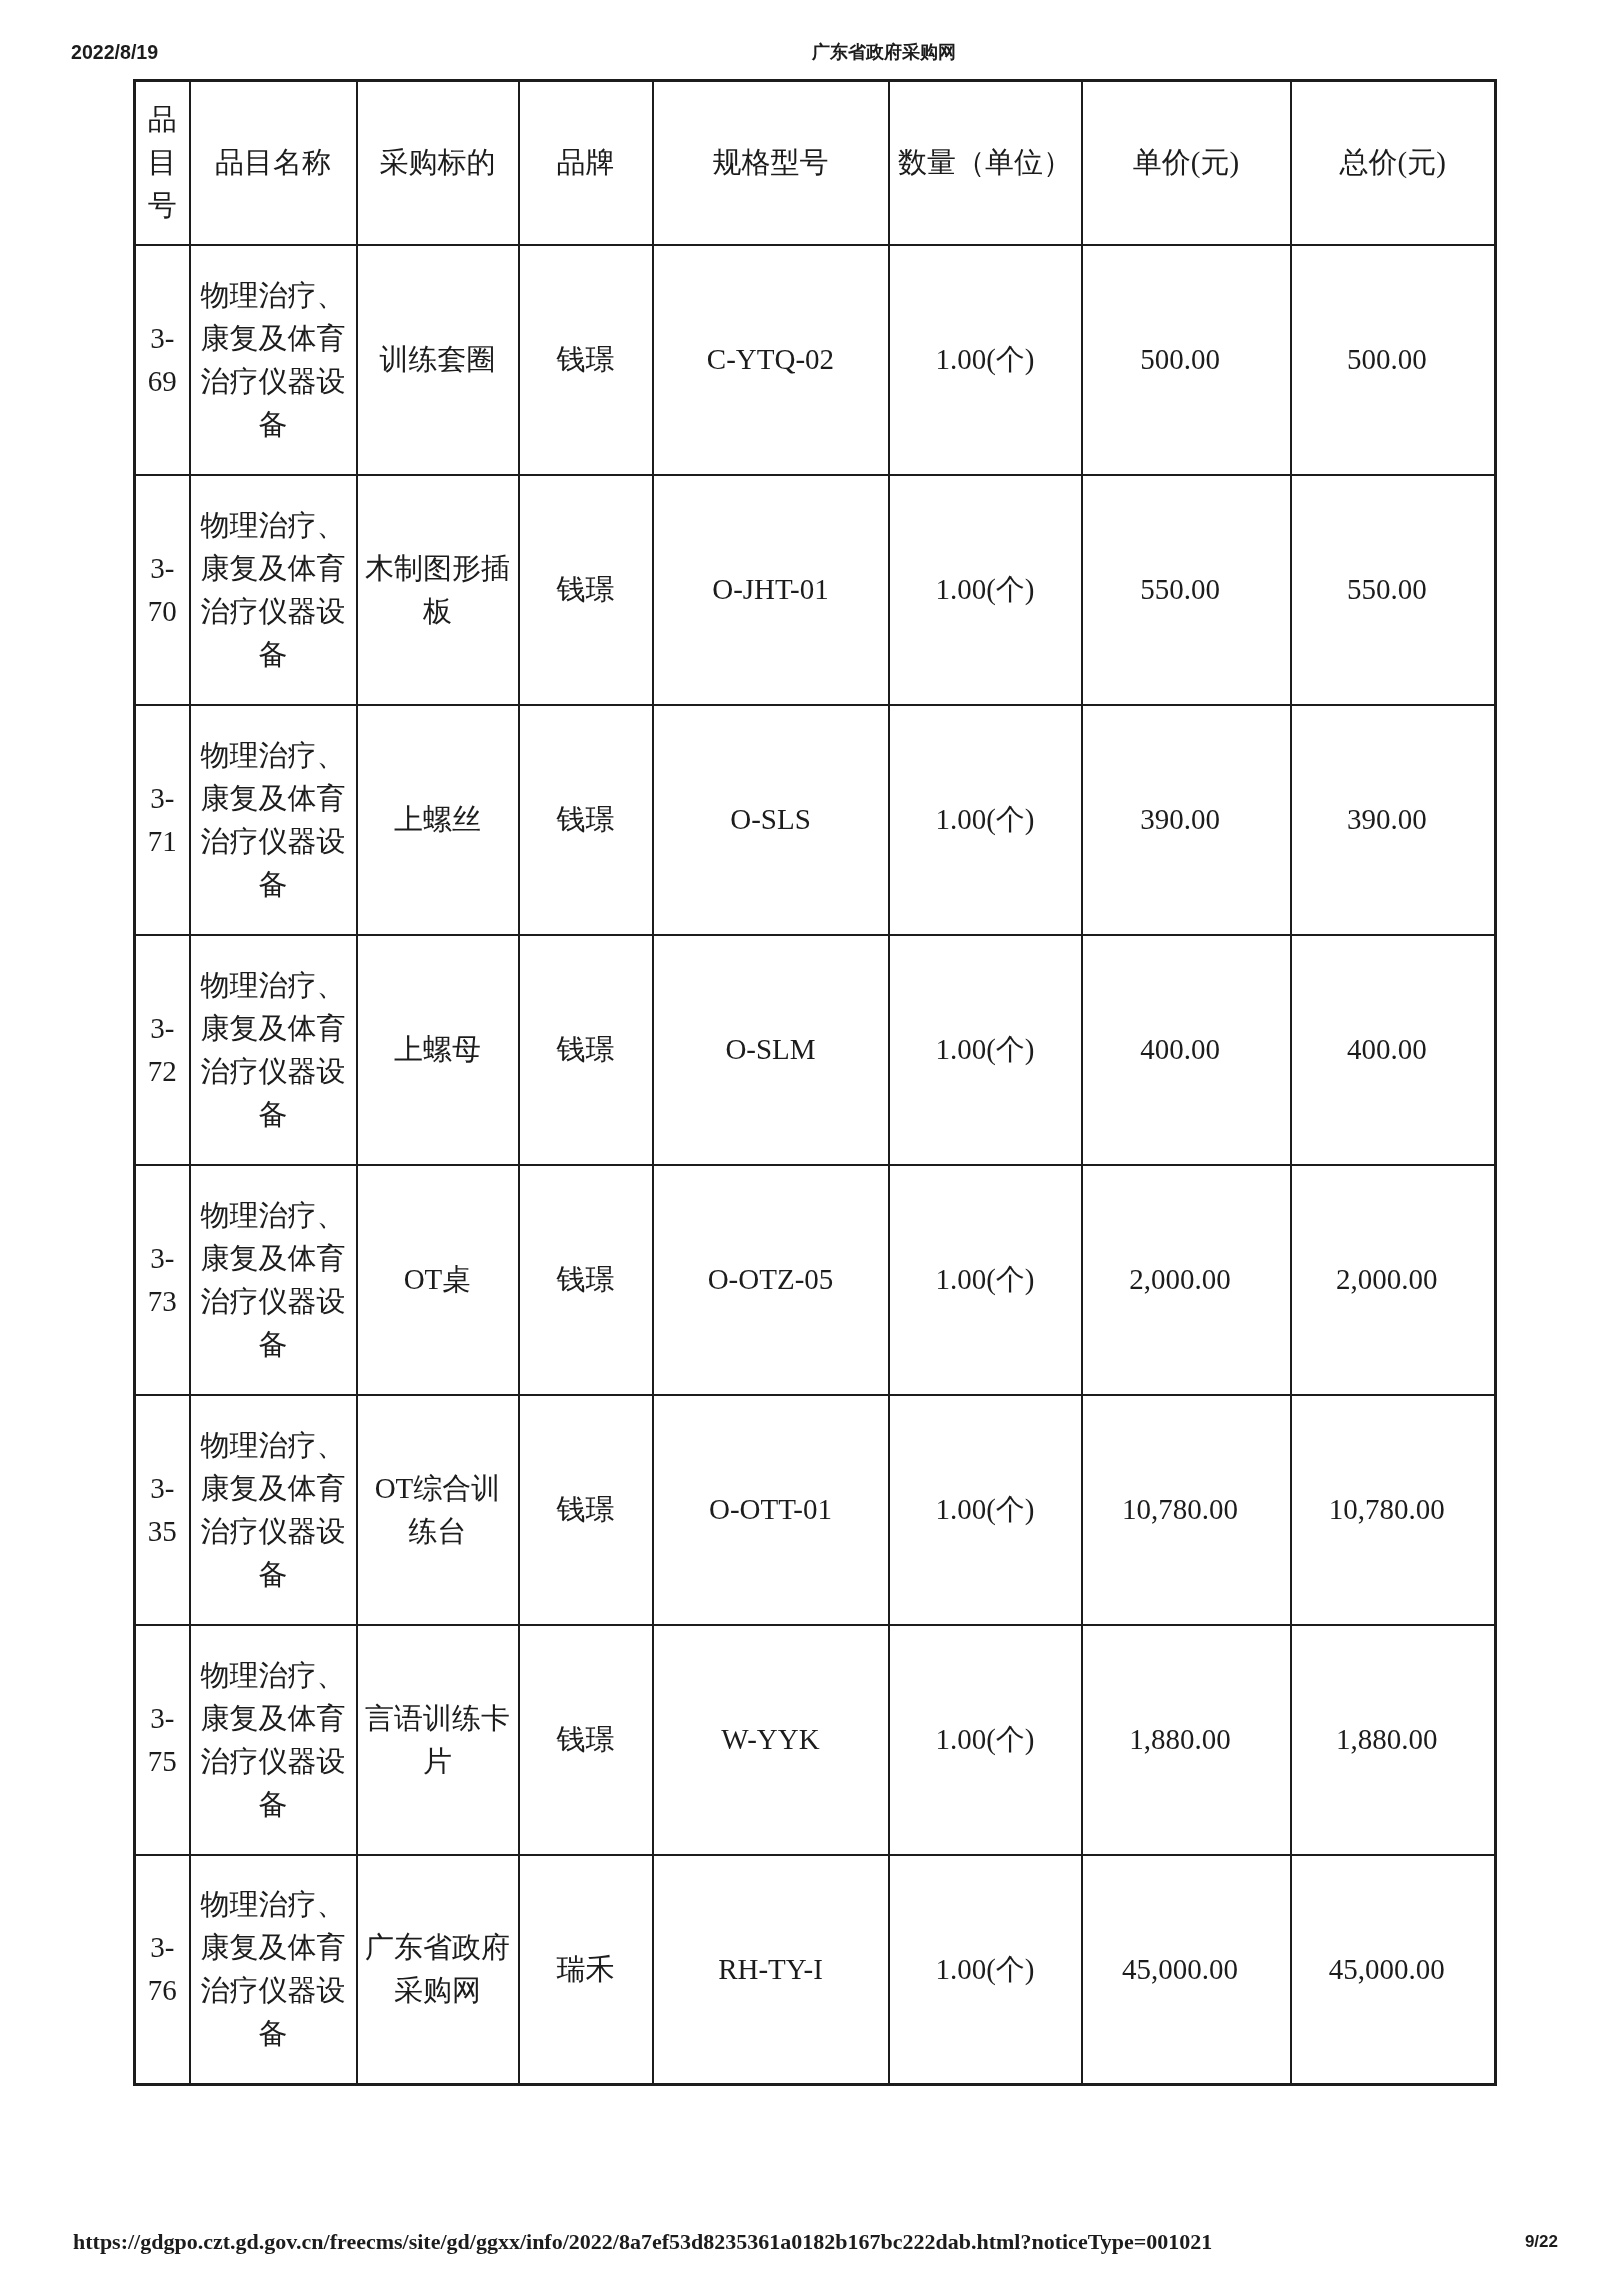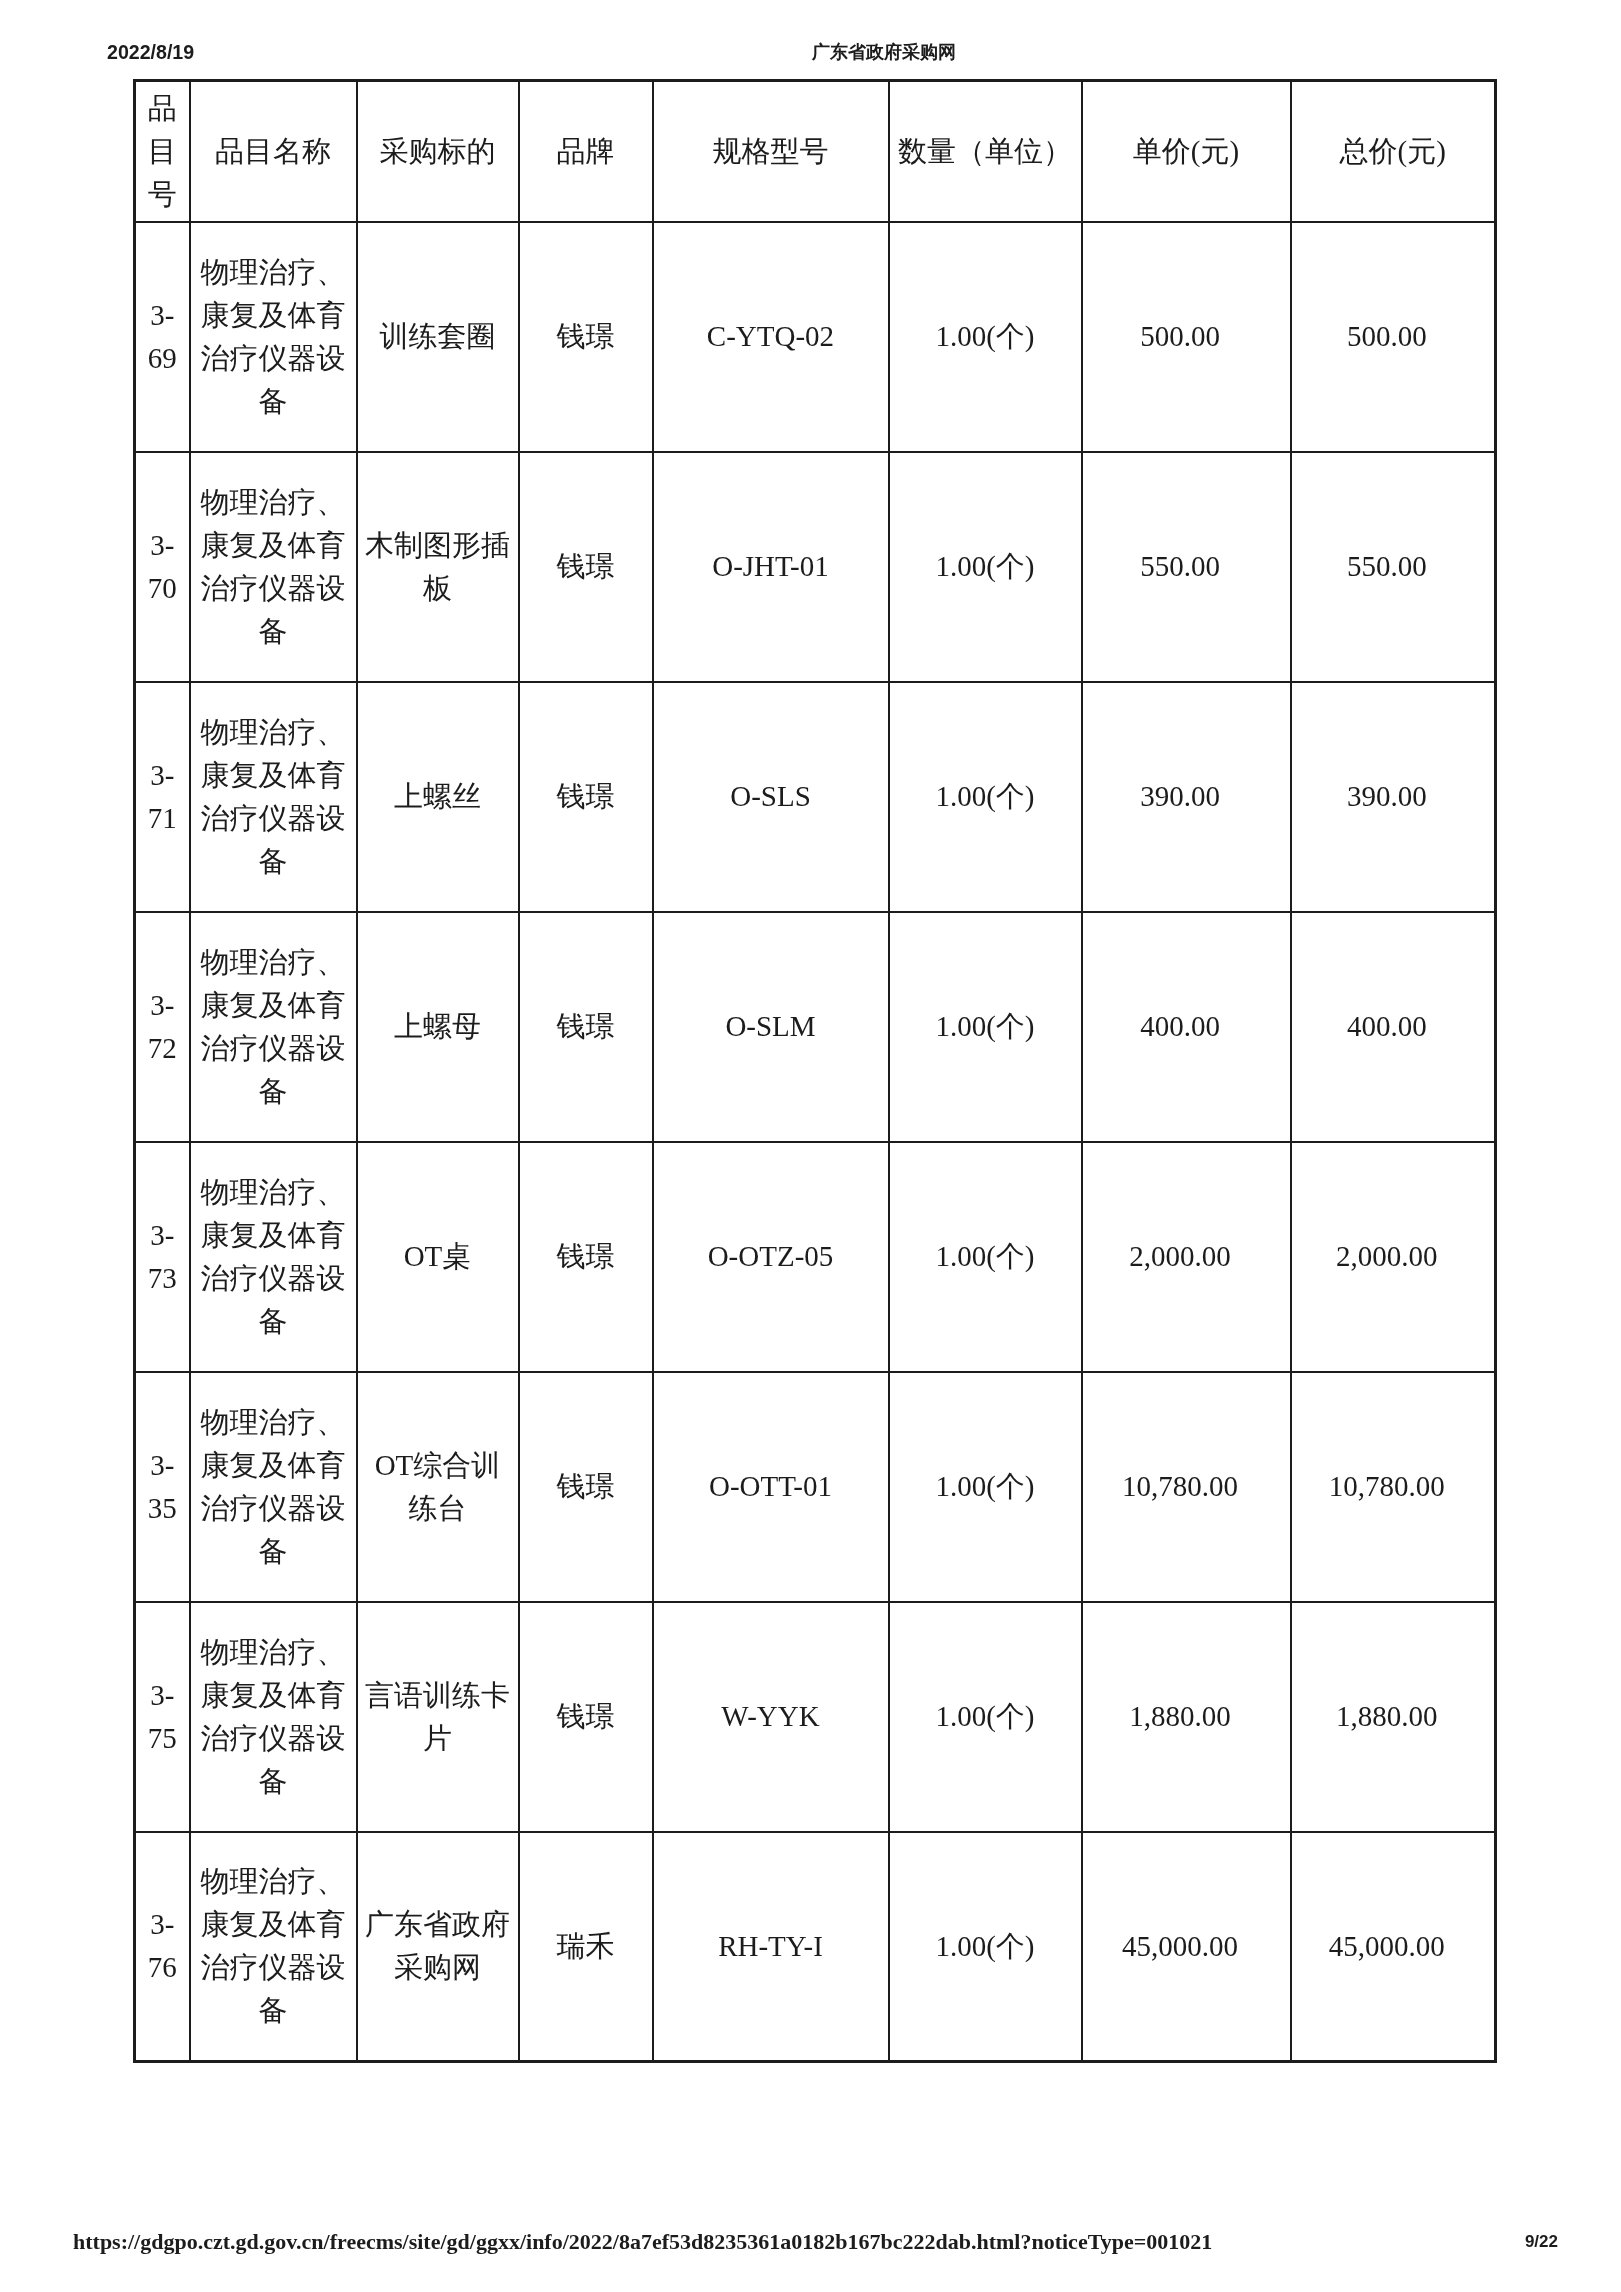--- a/index.html
+++ b/index.html
@@ -16,21 +16,20 @@
     -webkit-font-smoothing:none;
   }
   .page{position:absolute;inset:0;background:var(--paper);}
 
   
   .print-date{
     position:absolute;left:71px;top:43px;
     font-family:"Liberation Sans","DejaVu Sans",sans-serif;
     font-weight:700;font-size:19.6px;line-height:19.6px;
     letter-spacing:0px;
-    margin-left:36px;
   }
   .site-title{
     position:absolute;left:812px;top:41px;
     font-family:"Liberation Sans","DejaVu Sans",sans-serif;
     font-weight:700;font-size:18px;line-height:23.5px;
   }
 
   
   table.procurement{
     position:absolute;left:133px;top:79px;
@@ -44,21 +43,21 @@
     border:2px solid var(--ink);
     vertical-align:middle;
     text-align:center;
     font-weight:400;
     line-height:43px;
     padding:0 3.9px;
     line-break:strict;
     word-break:normal;
     overflow:hidden;
   }
-  .procurement thead tr{height:141px;}
+  .procurement thead tr{height:164px;}
   .procurement tbody tr{height:230px;}
 
   .col-item_no{padding:0 5.9px;}
   .col-item_name{padding:0 17.6px;}
   .col-target{padding:0 15.7px;}
   .col-quantity{padding:0 23.5px;}
   td.col-unit_price,td.col-total_price{
     text-align:center;
     padding:0 15.7px 0 3.9px;
   }

